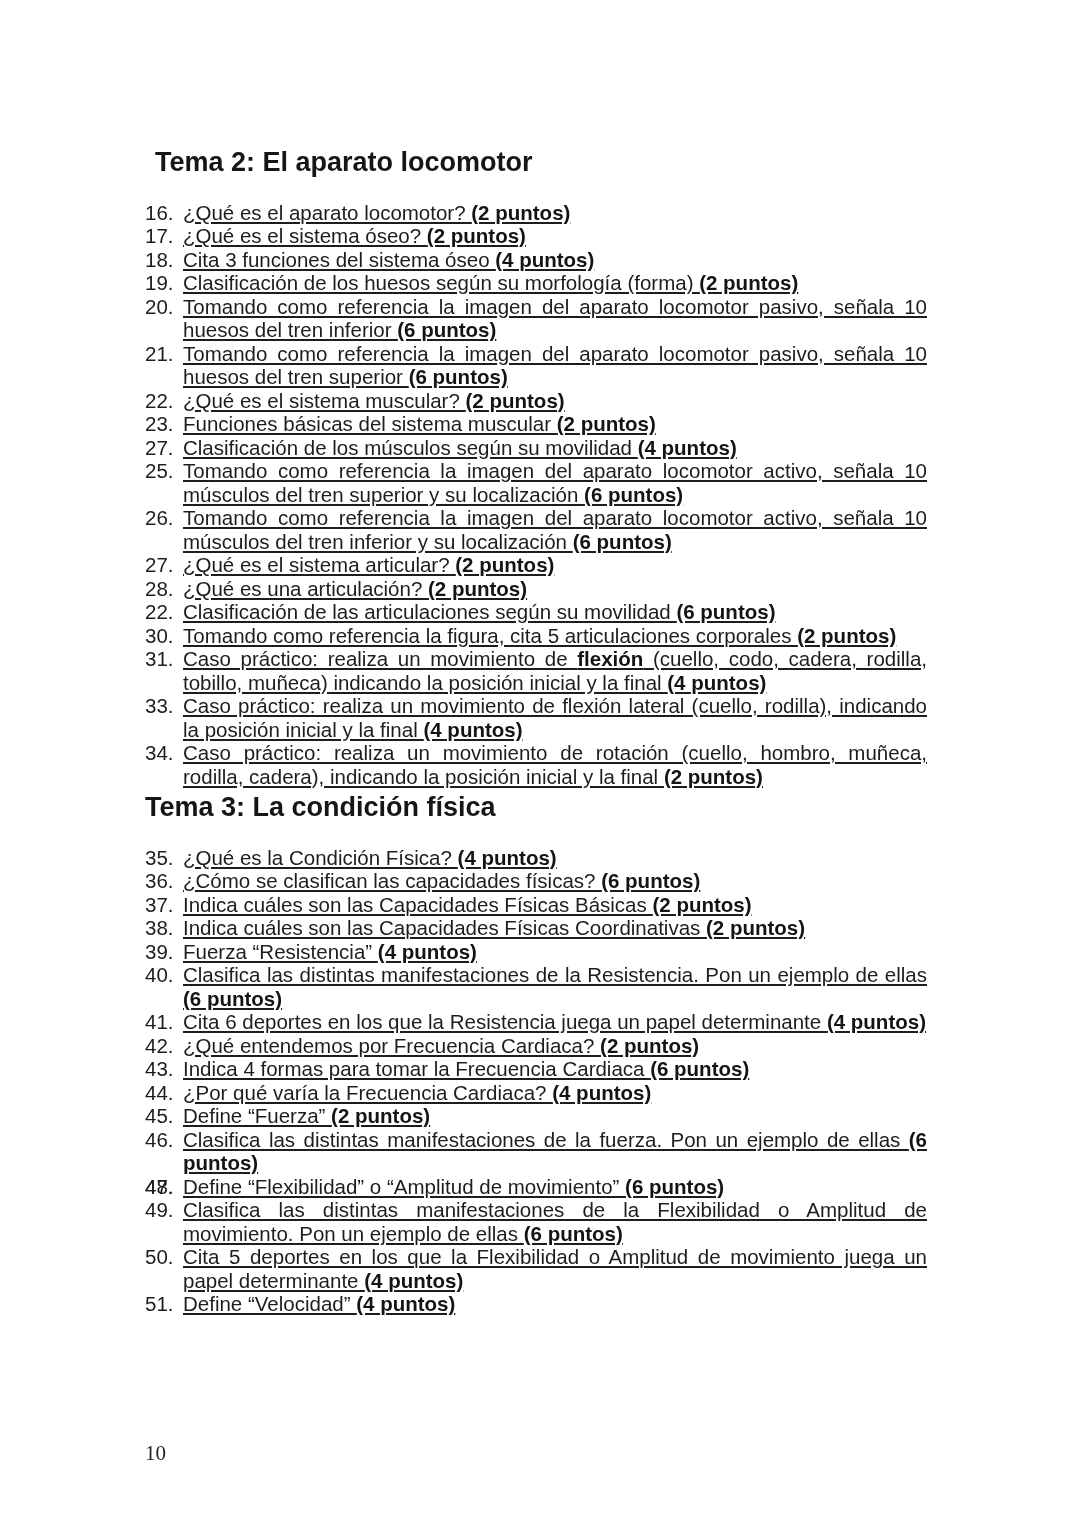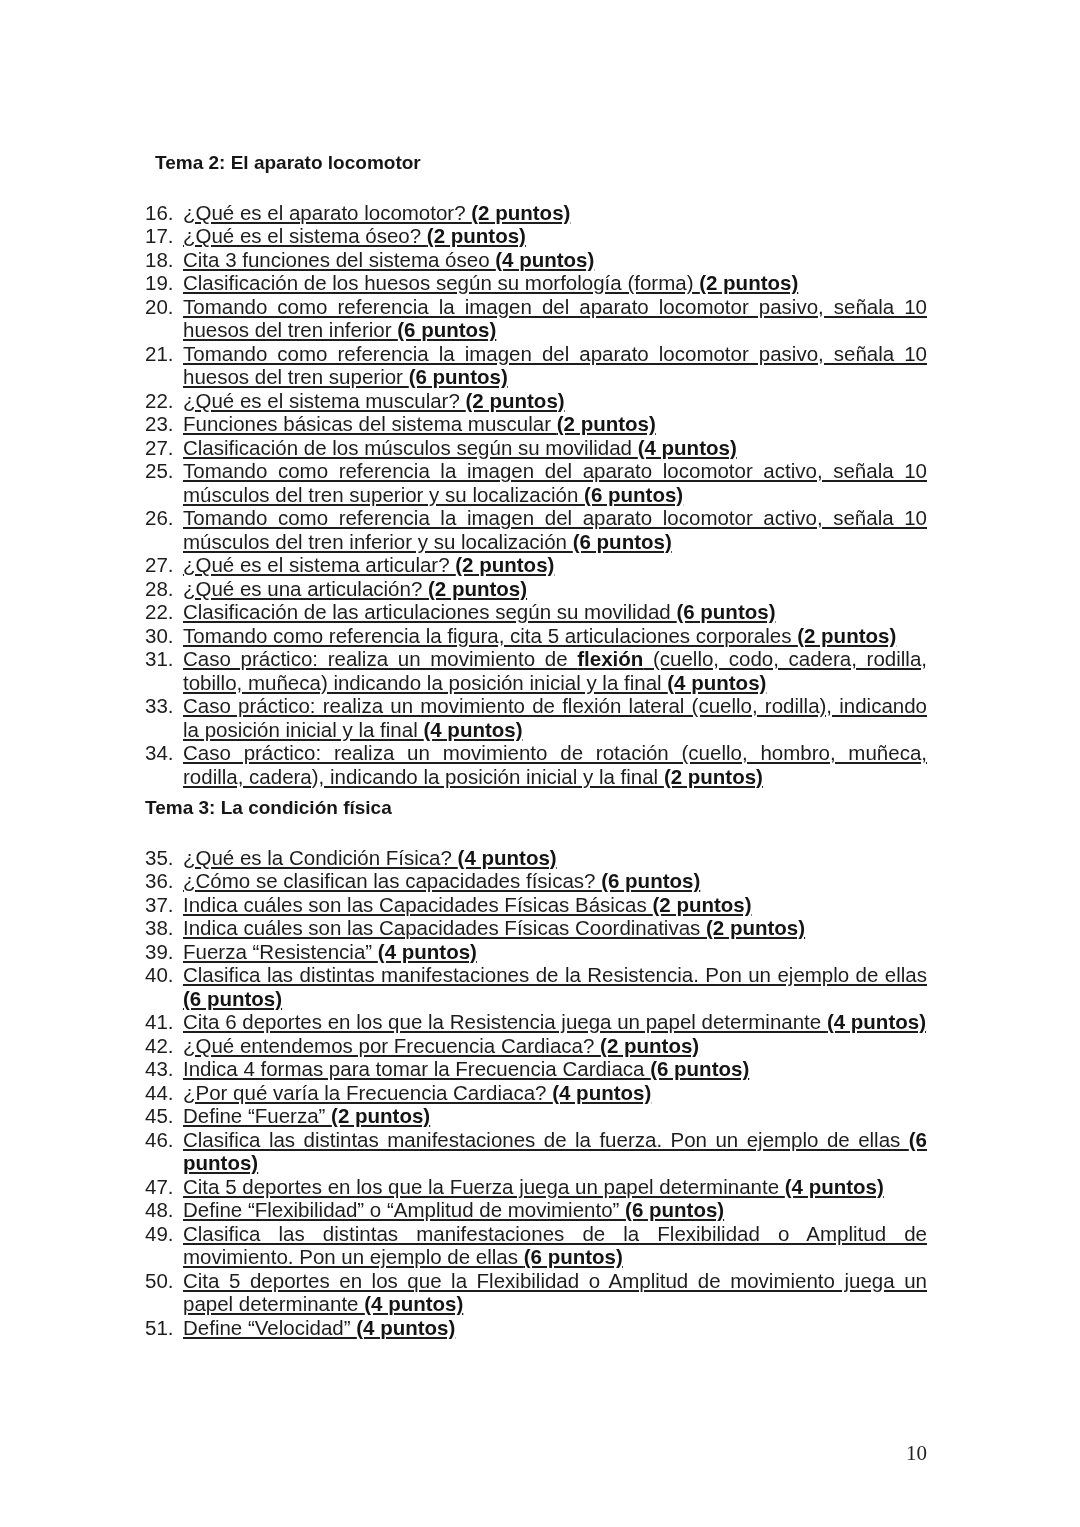--- a/index.html
+++ b/index.html
@@ -22,21 +22,21 @@
     top: 151px;
     width: 782px;
     font-size: 20.5px;
     line-height: 23.5px;
   }
   .section + .section {
     margin-top: 8px;
   }
   .section-heading {
     margin: 0 0 26px 0;
-    font-size: 19px;
+    font-size: 27px;
     line-height: 23.5px;
     font-weight: bold;
     color: #161616;
   }
   .section:first-child .section-heading {
     padding-left: 10px;
   }
   ol.items {
     margin: 0;
     padding: 0;
@@ -55,21 +55,20 @@
   }
   li.item b {
     font-weight: bold;
     color: #141414;
   }
   .page-number {
     position: absolute;
     left: 145px;
     top: 1441px;
     width: 782px;
-    text-align: right;
     font-family: "Liberation Serif", serif;
     font-size: 21px;
     color: #222222;
   }
 </style>
 </head>
 <body>
 
 <div class="page">
   <div class="content" id="sections-root">
@@ -227,21 +226,20 @@
     <span class="txt"><span>Define “Fuerza” </span><b>(2 puntos)</b></span>
   </li>
 
   <li class="item">
     <span class="num">46.</span>
     <span class="txt"><span>Clasifica las distintas manifestaciones de la fuerza. Pon un ejemplo de ellas </span><b>(6 puntos)</b></span>
   </li>
 
   <li class="item">
     <span class="num">47.</span>
-    <span class="txt"><span>Cita 5 deportes en los que la Fuerza juega un papel determinante </span><b>(4 puntos)</b></span>
   </li>
 
   <li class="item">
     <span class="num">48.</span>
     <span class="txt"><span>Define “Flexibilidad” o “Amplitud de movimiento” </span><b>(6 puntos)</b></span>
   </li>
 
   <li class="item">
     <span class="num">49.</span>
     <span class="txt"><span>Clasifica las distintas manifestaciones de la Flexibilidad o Amplitud de movimiento. Pon un ejemplo de ellas </span><b>(6 puntos)</b></span>

